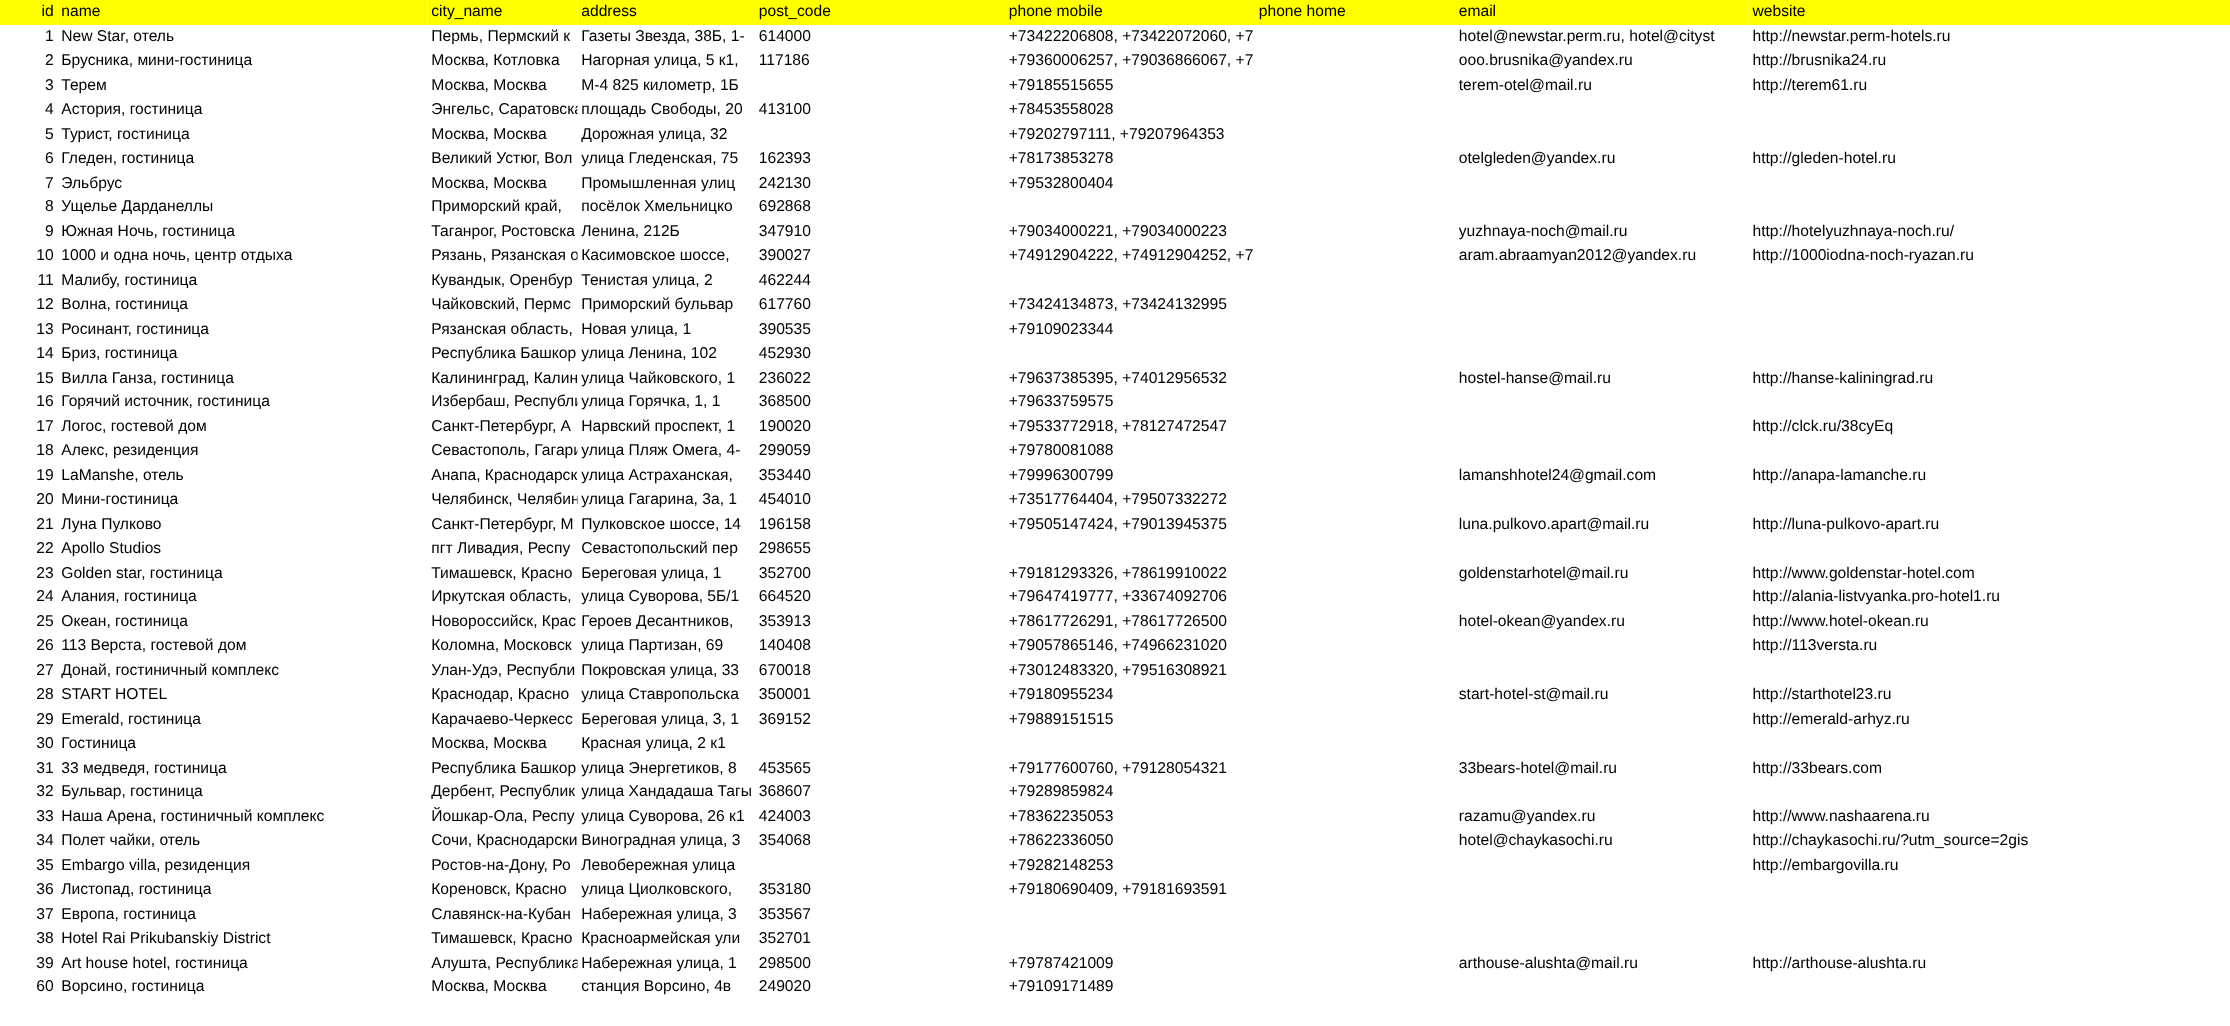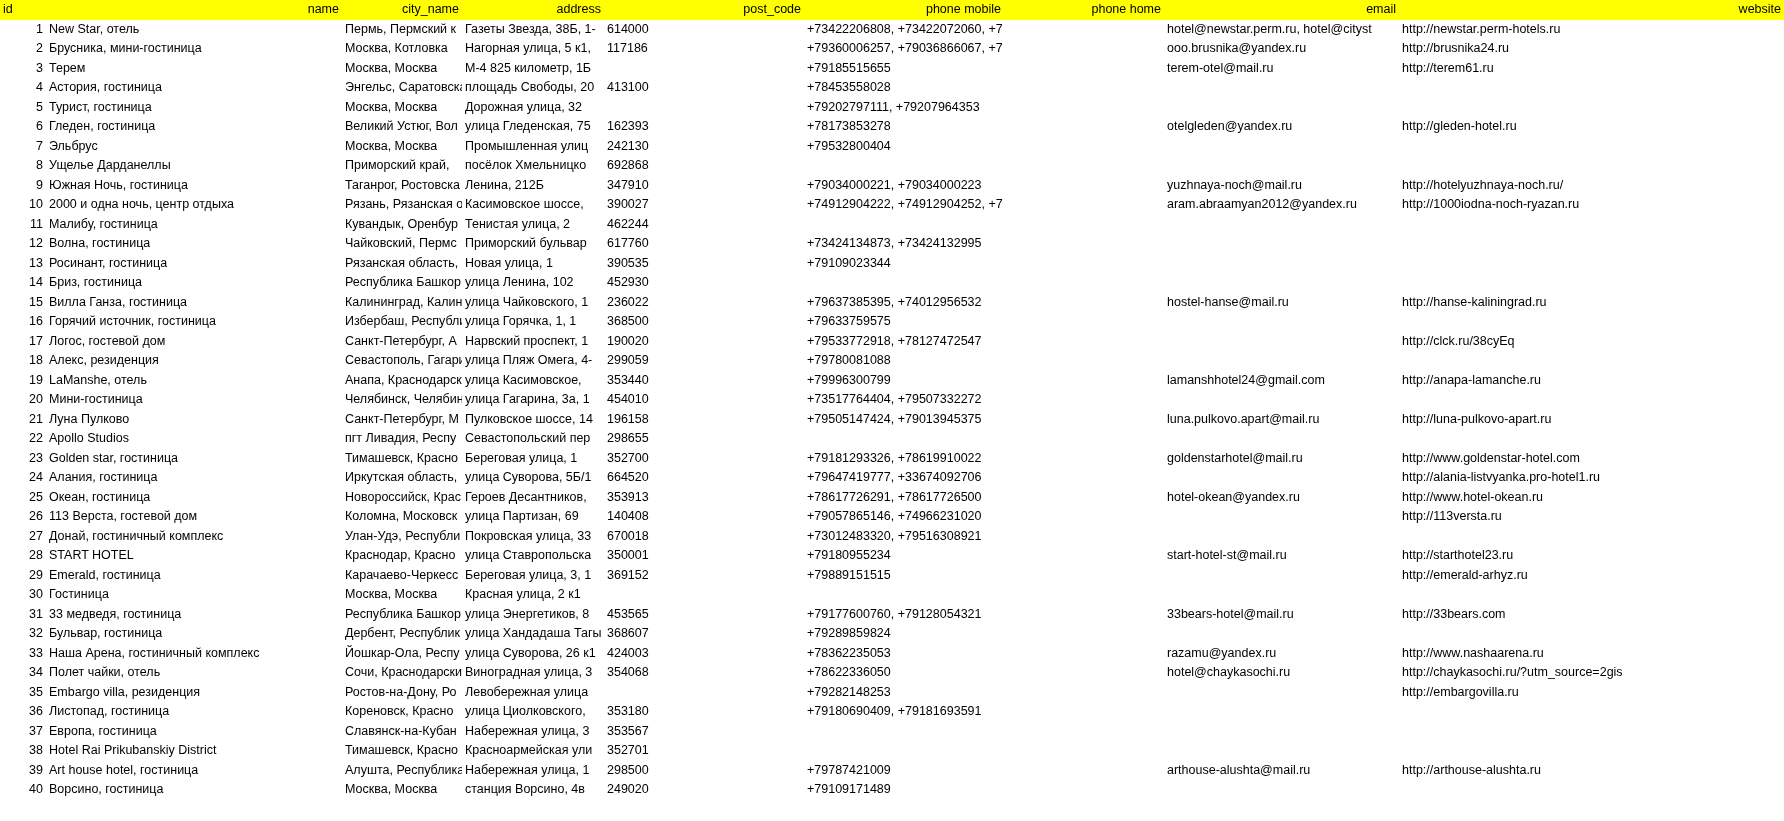--- a/index.html
+++ b/index.html
@@ -35,27 +35,27 @@
     height: 19.5px;
     line-height: 19.5px;
     white-space: nowrap;
     overflow: hidden;
     text-overflow: clip;
     vertical-align: middle;
     border: none;
   }
   thead th {
     background: #ffff00;
-    text-align: right;
+    text-align: left;
     font-weight: normal;
     font-size: 12.5px;
     height: 20px;
     line-height: 20px;
   }
-  thead th.num { text-align: left; }
+  thead th.num { text-align: right; }
   td.num {
     text-align: right;
     padding-right: 6px;
   }
   td.clip-cell {
     position: relative;
   }
   tbody tr td { border-bottom: 1px solid #eeeeee; }
 </style>
 </head>
@@ -181,21 +181,21 @@
         <td class="clip-cell">Таганрог, Ростовска</td>
         <td class="clip-cell">Ленина, 212Б</td>
         <td class="clip-cell">347910</td>
         <td class="clip-cell">+79034000221, +79034000223</td>
         <td class="clip-cell"></td>
         <td class="clip-cell">yuzhnaya-noch@mail.ru</td>
         <td class="clip-cell">http://hotelyuzhnaya-noch.ru/</td>
       </tr>
       <tr>
         <td class="num">10</td>
-        <td class="clip-cell">2000 и одна ночь, центр отдыха</td>
+        <td class="clip-cell">1000 и одна ночь, центр отдыха</td>
         <td class="clip-cell">Рязань, Рязанская о</td>
         <td class="clip-cell">Касимовское шоссе,</td>
         <td class="clip-cell">390027</td>
         <td class="clip-cell">+74912904222, +74912904252, +7</td>
         <td class="clip-cell"></td>
         <td class="clip-cell">aram.abraamyan2012@yandex.ru</td>
         <td class="clip-cell">http://1000iodna-noch-ryazan.ru</td>
       </tr>
       <tr>
         <td class="num">11</td>
@@ -282,21 +282,21 @@
         <td class="clip-cell">299059</td>
         <td class="clip-cell">+79780081088</td>
         <td class="clip-cell"></td>
         <td class="clip-cell"></td>
         <td class="clip-cell"></td>
       </tr>
       <tr>
         <td class="num">19</td>
         <td class="clip-cell">LaManshe, отель</td>
         <td class="clip-cell">Анапа, Краснодарск</td>
-        <td class="clip-cell">улица Касимовское,</td>
+        <td class="clip-cell">улица Астраханская,</td>
         <td class="clip-cell">353440</td>
         <td class="clip-cell">+79996300799</td>
         <td class="clip-cell"></td>
         <td class="clip-cell">lamanshhotel24@gmail.com</td>
         <td class="clip-cell">http://anapa-lamanche.ru</td>
       </tr>
       <tr>
         <td class="num">20</td>
         <td class="clip-cell">Мини-гостиница</td>
         <td class="clip-cell">Челябинск, Челябин</td>
@@ -510,21 +510,21 @@
         <td class="clip-cell">Art house hotel, гостиница</td>
         <td class="clip-cell">Алушта, Республика</td>
         <td class="clip-cell">Набережная улица, 1</td>
         <td class="clip-cell">298500</td>
         <td class="clip-cell">+79787421009</td>
         <td class="clip-cell"></td>
         <td class="clip-cell">arthouse-alushta@mail.ru</td>
         <td class="clip-cell">http://arthouse-alushta.ru</td>
       </tr>
       <tr>
-        <td class="num">40</td>
+        <td class="num">60</td>
         <td class="clip-cell">Ворсино, гостиница</td>
         <td class="clip-cell">Москва, Москва</td>
         <td class="clip-cell">станция Ворсино, 4в</td>
         <td class="clip-cell">249020</td>
         <td class="clip-cell">+79109171489</td>
         <td class="clip-cell"></td>
         <td class="clip-cell"></td>
         <td class="clip-cell"></td>
       </tr>
     </tbody>

